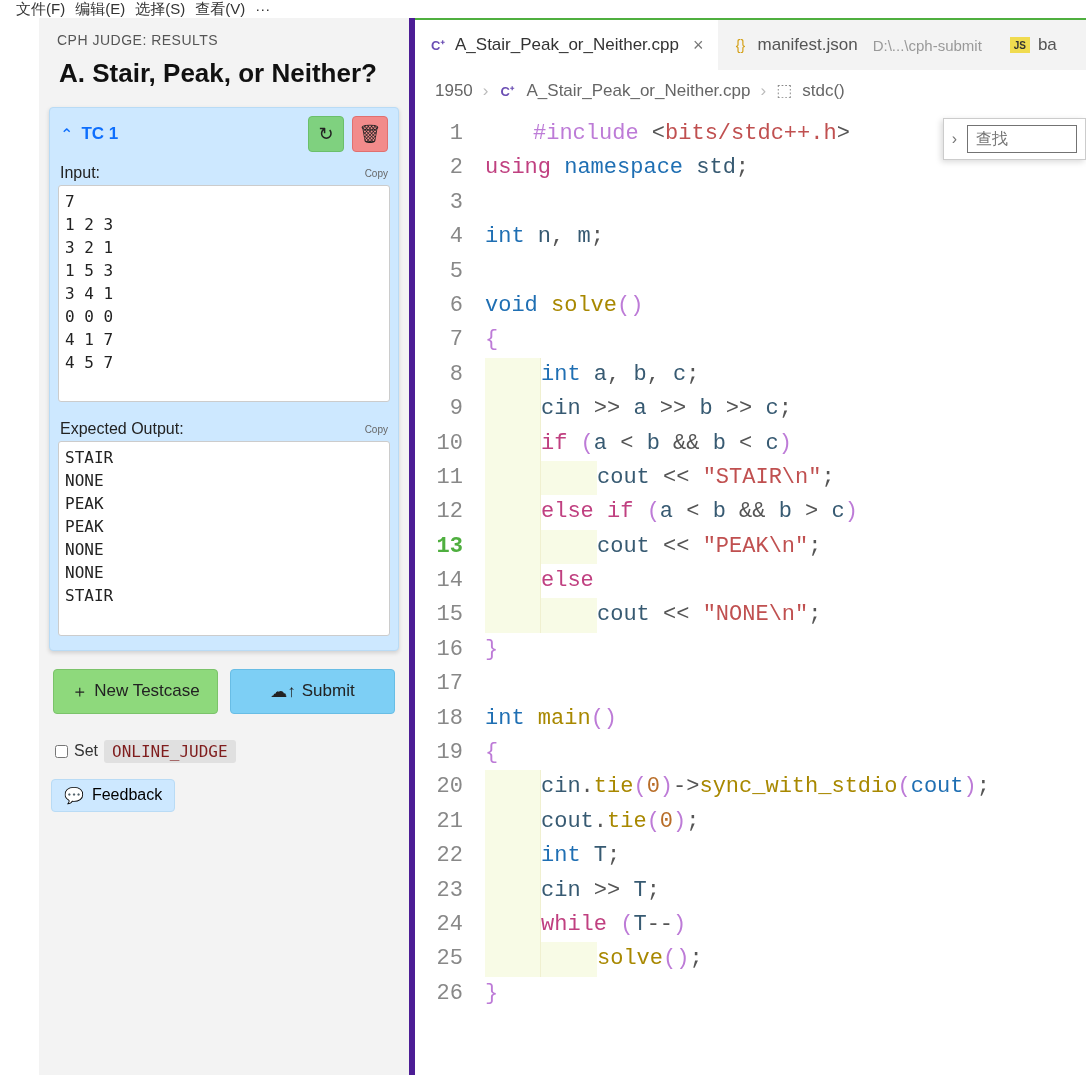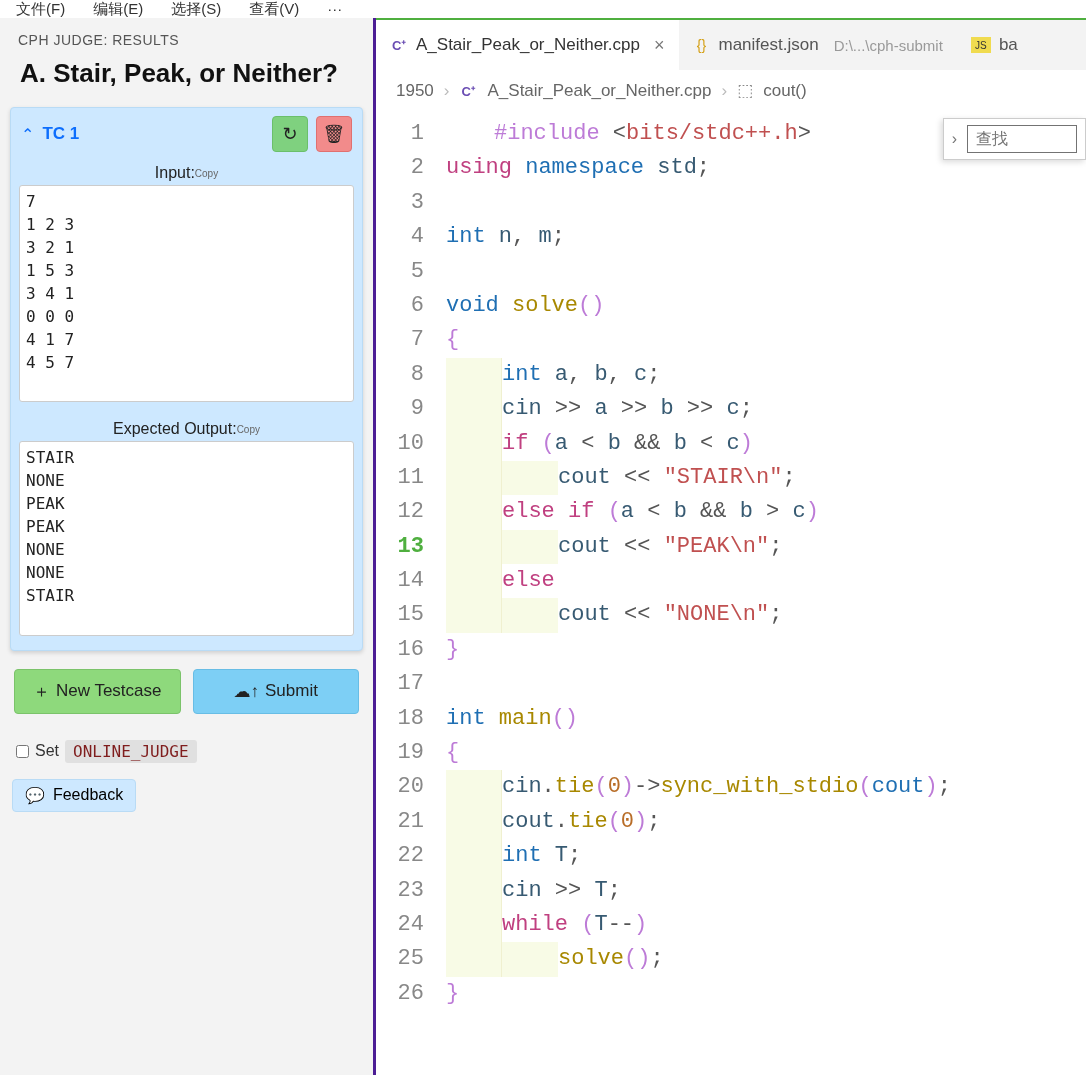--- a/index.html
+++ b/index.html
@@ -12,36 +12,37 @@
   display: flex;
   flex-direction: column;
 }
 .topbar {
   height: 18px;
   display: flex;
   align-items: flex-start;
   padding: 0 16px;
   color: #333;
   font-size: 15px;
-  gap: 28px;
+  gap: 10px;
   overflow: hidden;
 }
 .main {
   flex: 1;
   display: flex;
   overflow: hidden;
 }
 .sidebar {
   width: 376px;
   background: #f3f3f3;
-  border-right: 3px solid #4c1d95;
+  border-right: 6px solid #4c1d95;
   display: flex;
   flex-direction: column;
   overflow-y: auto;
   padding-bottom: 10px;
+  margin-left: 39px;
 }
 .cph-title {
   padding: 14px 18px 10px 18px;
   font-size: 14px;
   color: #555;
   letter-spacing: 0.5px;
 }
 .problem-title {
   padding: 0 20px 18px 20px;
   font-size: 26px;
@@ -75,21 +76,21 @@
 .ic-btn {
   width: 36px; height: 36px;
   border-radius: 4px;
   display: flex; align-items: center; justify-content: center;
   cursor: pointer;
   font-size: 18px;
 }
 .ic-reload { background: #7fd17f; border: 1px solid #6bbf6b; color: #222; }
 .ic-trash { background: #f28b8b; border: 1px solid #e07070; color: #222; }
 .section-row {
-  display: flex; justify-content: center; align-items: center;
+  display: flex; justify-content: space-between; align-items: center;
   padding: 4px 10px 0 10px;
 }
 .section-label { font-size: 16px; color: #222; }
 .copy-link { font-size: 10px; color: #666; cursor: pointer; }
 .tc-textarea {
   margin: 3px 8px 10px 8px;
   width: calc(100% - 16px);
   background: #fff;
   border: 1px solid #ccc;
   border-radius: 3px;
@@ -232,21 +233,21 @@
 }
 .json-icon {
   width: 18px; height: 18px;
   display: inline-flex; align-items: center; justify-content: center;
   color: #d4a017; font-size: 14px;
 }
 .js-icon {
   width: 20px; height: 16px;
   background: #f0db4f;
   display: inline-flex; align-items: center; justify-content: center;
-  font-size: 10px; font-weight: normal; color: #333;
+  font-size: 10px; font-weight: bold; color: #333;
 }
 .cube-icon { color: #888; }
 </style>
 </head>
 <body>
 
 <div class="topbar">
   <span>文件(F)</span>
   <span>编辑(E)</span>
   <span>选择(S)</span>
@@ -344,21 +345,21 @@
       </div>
     </div>
 
     <div class="breadcrumb">
       <span>1950</span>
       <span class="bc-sep">›</span>
       <span class="cpp-icon">C⁺</span>
       <span>A_Stair_Peak_or_Neither.cpp</span>
       <span class="bc-sep">›</span>
       <span class="cube-icon">⬚</span>
-      <span>cout()</span>
+      <span>stdc()</span>
     </div>
 
     <div class="find-box">
       <span class="find-chevron">›</span>
       <input class="find-input" placeholder="查找" style="">
     </div>
 
     <div class="code-area">
       <div class="gutter">
           <div class="ln">1</div>

